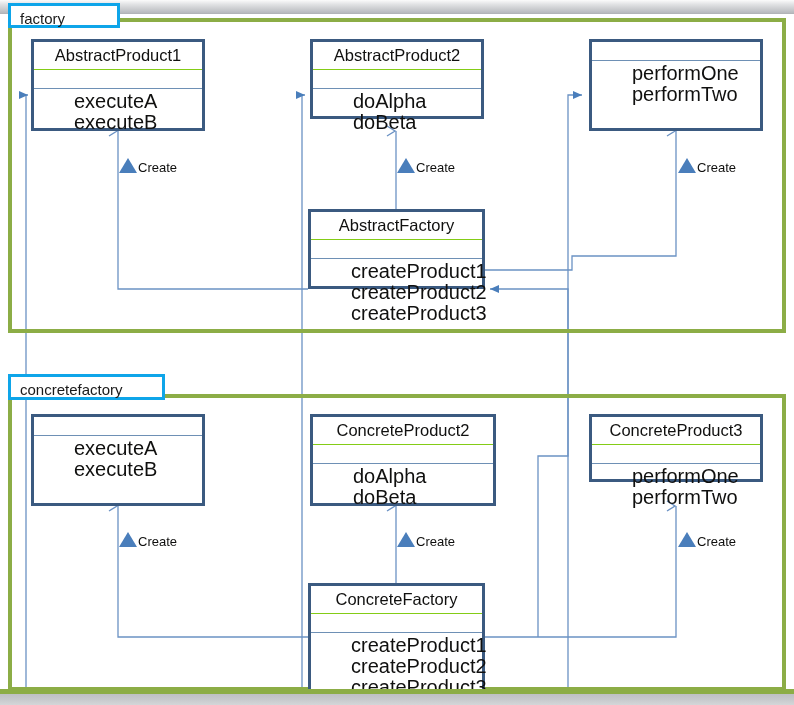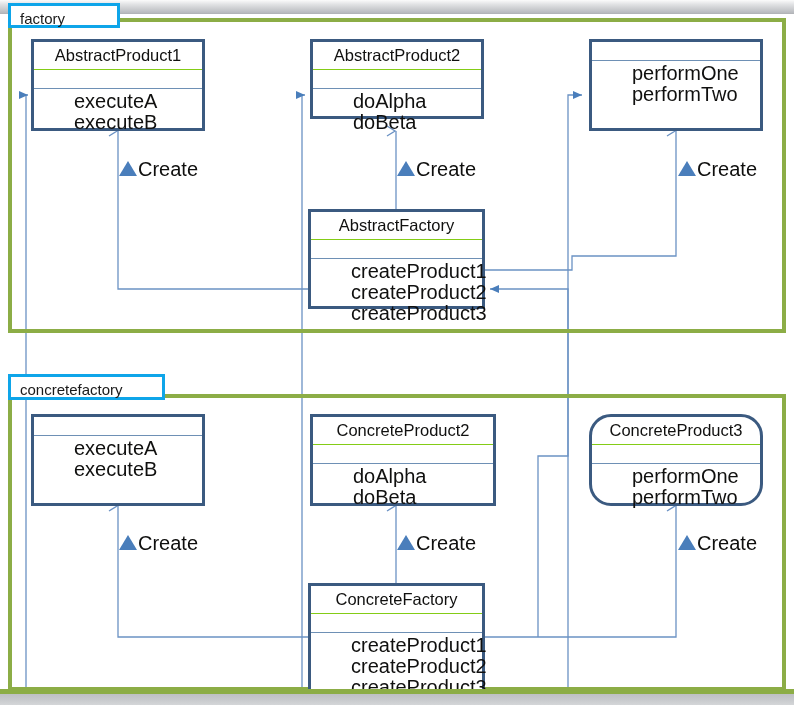--- a/index.html
+++ b/index.html
@@ -82,22 +82,22 @@
   .op {
     font-size: 20px;
     line-height: 21px;
     white-space: nowrap;
     margin-left: 33px;
   }
   
   .create-lbl {
     position: absolute;
     display: flex;
-    align-items: center;
-    font-size: 20px;
+    align-items: flex-end;
+    font-size: 13px;
     color: #0f0f0e;
     white-space: nowrap;
     line-height: 1;
   }
   .tri {
     width: 0; height: 0;
     border-left: 9px solid transparent;
     border-right: 9px solid transparent;
     border-bottom: 15px solid #4a7ebb;
     margin-right: 1px;
@@ -171,21 +171,21 @@
   </div>
 
   <div class="cls" style="left:589px; top:39px; width:174px; height:92px;">
     <div class="cls-attrs"></div>
     <div class="cls-ops">
       <div class="op">performOne</div>
       <div class="op">performTwo</div>
     </div>
   </div>
 
-  <div class="cls" style="left:308px; top:209px; width:177px; height:100px;">
+  <div class="cls" style="left:308px; top:209px; width:177px; height:80px;">
     <div class="cls-name">AbstractFactory</div>
     <div class="cls-attrs"></div>
     <div class="cls-ops">
       <div class="op">createProduct1</div>
       <div class="op">createProduct2</div>
       <div class="op">createProduct3</div>
     </div>
   </div>
 
   <div class="cls" style="left:31px; top:414px; width:174px; height:92px;">
@@ -198,21 +198,21 @@
 
   <div class="cls" style="left:310px; top:414px; width:186px; height:92px;">
     <div class="cls-name">ConcreteProduct2</div>
     <div class="cls-attrs"></div>
     <div class="cls-ops">
       <div class="op">doAlpha</div>
       <div class="op">doBeta</div>
     </div>
   </div>
 
-  <div class="cls" style="left:589px; top:414px; width:174px; height:92px;border-radius:22px;">
+  <div class="cls" style="left:589px; top:414px; width:174px; height:68px;">
     <div class="cls-name">ConcreteProduct3</div>
     <div class="cls-attrs"></div>
     <div class="cls-ops">
       <div class="op">performOne</div>
       <div class="op">performTwo</div>
     </div>
   </div>
 
   <div class="cls" style="left:308px; top:583px; width:177px; height:112px;">
     <div class="cls-name">ConcreteFactory</div>

